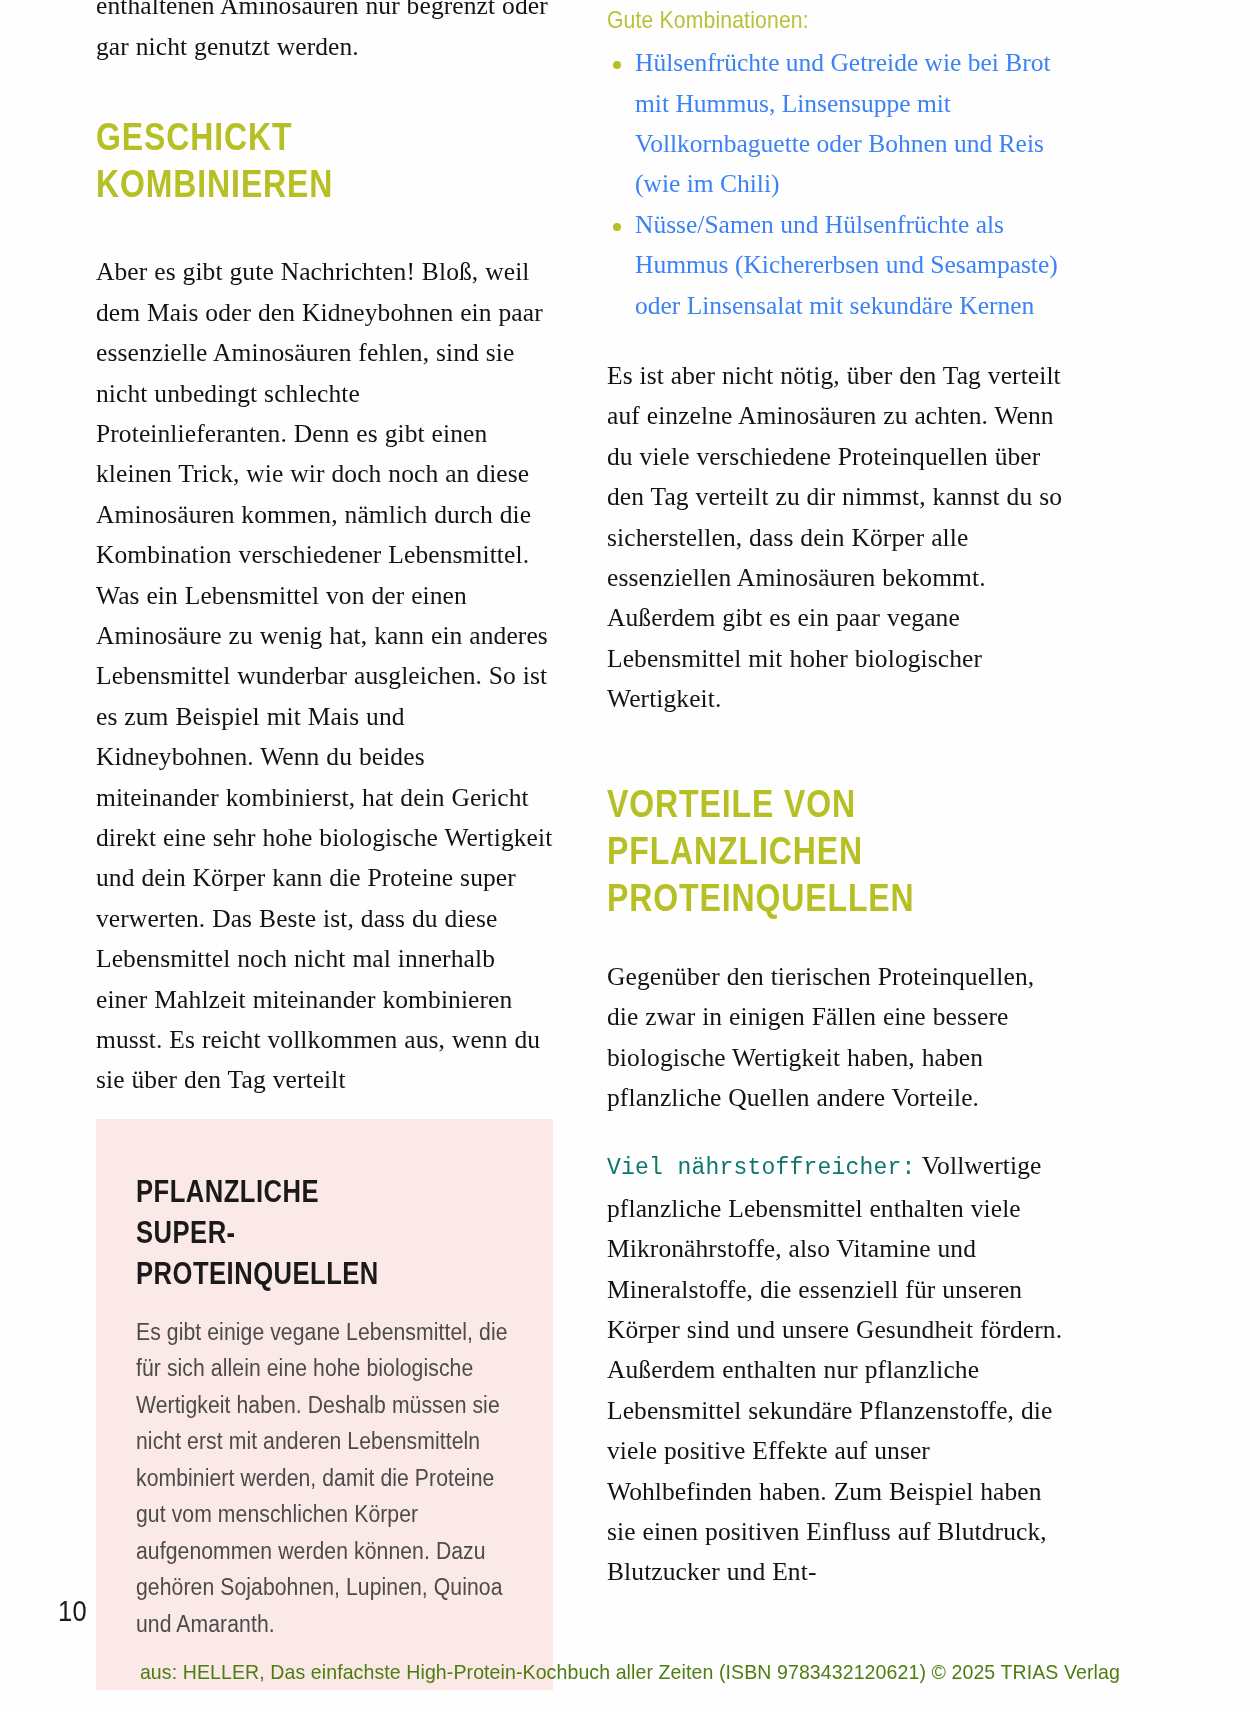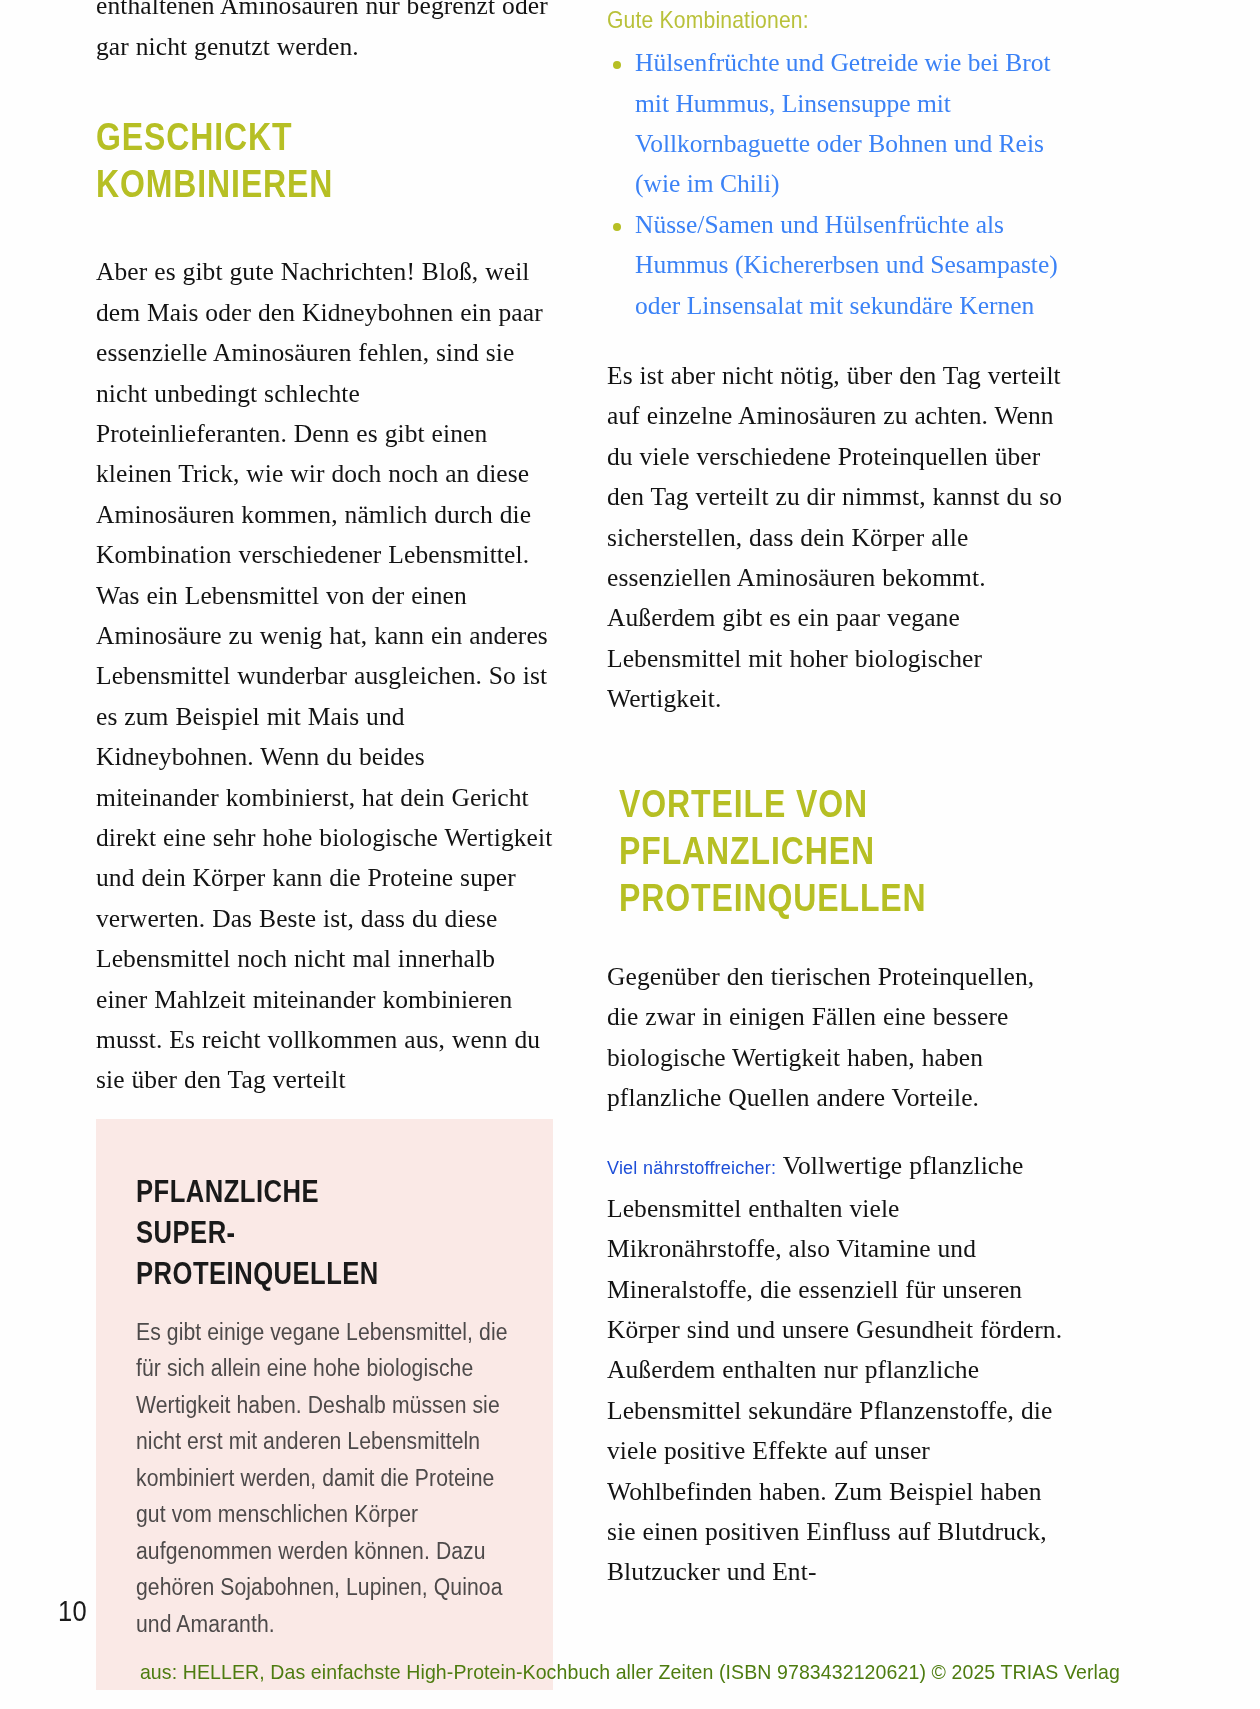--- a/index.html
+++ b/index.html
@@ -52,41 +52,41 @@
     line-height:47px;
     letter-spacing:1.1px;
     color:#b6bf24;
     margin:0;
     text-transform:uppercase;
     transform:scaleX(.82);
     transform-origin:left center;
     white-space:pre-line;
   }
   .h-wrap-left{margin:46px 0 45px 0;}
-  .h-wrap-right{margin:60px 0 36px 12px;}
+  .h-wrap-right{margin:60px 0 36px 0;}
   
   .green-label{
     font-family:"Liberation Sans Narrow","Liberation Sans", sans-serif;
     font-weight:400;
     font-size:24px;
     line-height:34px;
     color:#b9c13a;
     letter-spacing:.2px;
     display:inline-block;
     transform:scaleX(.88);
     transform-origin:left center;
   }
   .green-label.block{
     display:block;
     margin:0 0 6px 0;
   }
   .inline-green{
-    font-family:Liberation Sans, sans-serif;
-    font-size:18px;
-    color:#1d4ed8;
+    font-family:Liberation Mono, monospace;
+    font-size:23px;
+    color:#0f766e;
     letter-spacing:.2px;
   }
   
   ul.bullets{
     list-style:none;
     margin:0 0 30px 0;
     padding:0;
   }
   ul.bullets li{
     position:relative;

